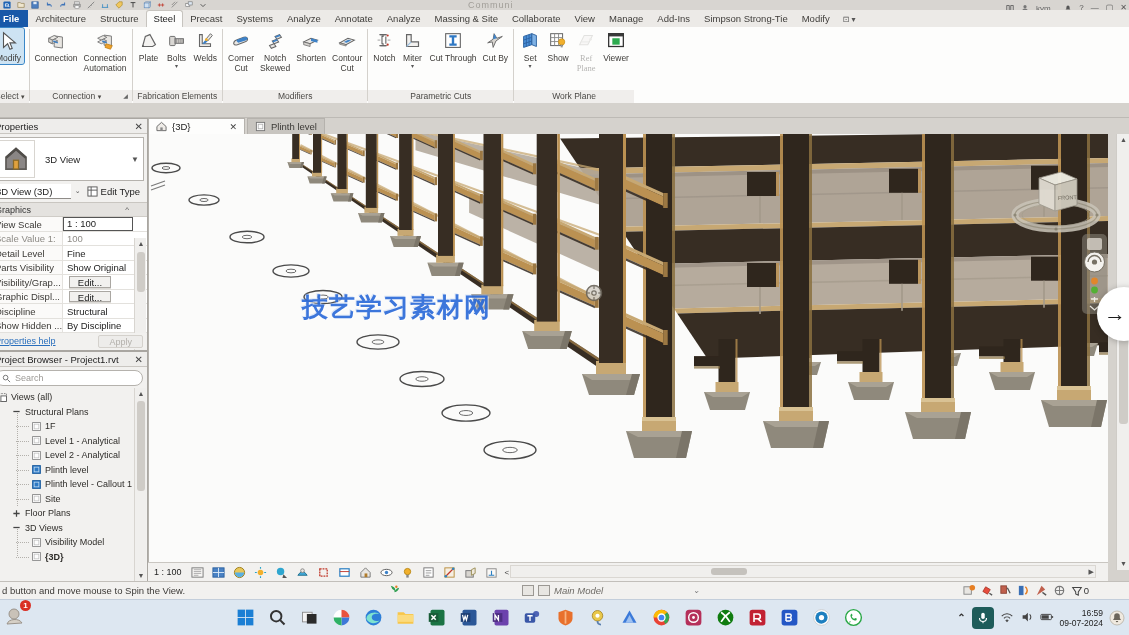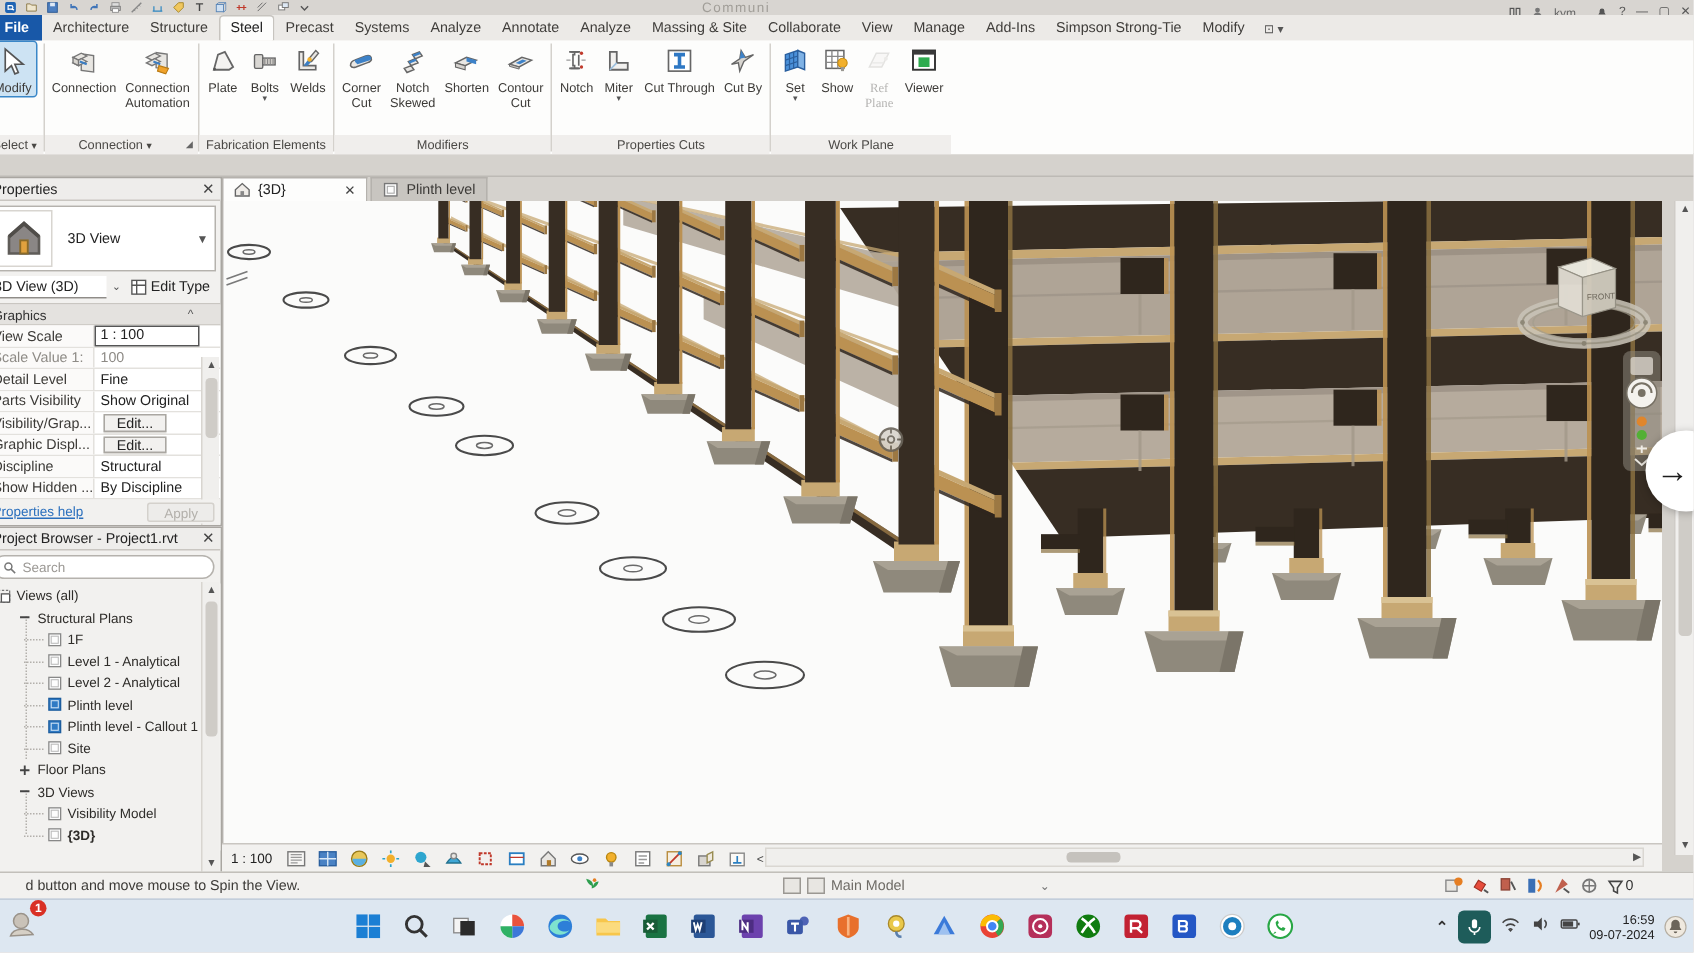--- a/index.html
+++ b/index.html
@@ -132,23 +132,23 @@
   border-top:1px solid #c9c6c1; display:flex; align-items:center; gap:2px; padding-left:6px; }
 .viewctrl .scaletxt { font-size:9px; color:#222; margin-right:4px; }
 .vcbi { width:19px; height:16px; display:flex; align-items:center; justify-content:center; }
 .vcbi svg { width:13px; height:13px; }
 .vcb-chev { font-size:8px; color:#444; margin-left:2px; }
 .hscroll { position:absolute; left:510px; top:565px; width:586px; height:13px; background:#f0efed; border:1px solid #dad7d2; }
 .hscroll .thumbh { position:absolute; left:200px; top:2px; width:36px; height:7px; background:#c5c2bd; border-radius:3px; }
 .hscroll .arr { position:absolute; top:0; font-size:7px; color:#555; line-height:12px; }
 .statusbar { position:absolute; left:0; top:581px; width:1129px; height:18px; background:#f2f1ef;
   border-top:1px solid #c2bfba; display:flex; align-items:center; font-size:9.5px; color:#3c3a37; }
-.statusbar .msg { margin-left:17px; white-space:nowrap; }
+.statusbar .msg { margin-left:2px; white-space:nowrap; }
 .sb-dyn { position:absolute; left:388px; top:2px; width:13px; height:13px; }
-.sb-design { position:absolute; left:522px; display:flex; align-items:center; gap:4px; }
+.sb-design { position:absolute; left:522px; display:flex; align-items:center; gap:4px;font-style:italic; }
 .sb-design .dico { width:12px; height:11px; border:1px solid #9b9893; background:#e8e6e2; display:inline-block; }
 .sb-design .dtext { color:#6e6b66; }
 .sb-design .dcaret { color:#777; font-size:8px; margin-left:86px; }
 .sb-right { position:absolute; right:40px; display:flex; align-items:center; gap:3px; }
 .sbico { width:15px; height:14px; }
 .sbico svg { width:13px; height:13px; }
 .sb-filter { display:flex; align-items:center; gap:1px; color:#333; }
 .sb-filter svg { width:12px; height:12px; }
 
 
@@ -443,21 +443,21 @@
             <span class="lbl">Cut Through</span>
           </div>
           <div class="rbtn">
             <svg viewBox="0 0 24 24" class="rbicon">
               <path d="M11 4 L14 9 L20 7 L13 12 L10 19 L9 13 L4 14 L10 10 Z" fill="#d8d5d0" stroke="#666" stroke-width="1"></path>
               <path d="M11 4 L14 9 L10 10 Z" fill="#3d82c8"></path>
             </svg>
             <span class="lbl">Cut By</span>
           </div>
         </div>
-        <div class="rpanel-label"><span>Properties Cuts</span></div>
+        <div class="rpanel-label"><span>Parametric Cuts</span></div>
       </div>
       <div class="rpanel-sep"></div>
       <div class="rpanel">
         <div class="rpanel-btns">
           <div class="rbtn">
             <svg viewBox="0 0 24 24" class="rbicon">
               <path d="M5 7 L14 4 V16 L5 19 Z" fill="#4a90d9" stroke="#2a5f9e" stroke-width="1"></path>
               <path d="M5 11 L14 8 M5 15 L14 12 M8 6 V18 M11 5 V17" stroke="#2a5f9e" stroke-width="0.9"></path>
               <path d="M14 4 L19 6 V18 L14 16 Z" fill="#7fb2e5" stroke="#2a5f9e" stroke-width="1"></path>
             </svg>
@@ -1044,20 +1044,21 @@
         <path d="M 939 128 a 6.5 6.5 0 0 1 13 0" fill="none" stroke="#777165" stroke-width="1.4"></path>
         <circle cx="945.5" cy="128" r="2.6" fill="#777165"></circle>
         <circle cx="945.5" cy="147" r="3.4" fill="#e0862c"></circle>
         <circle cx="945.5" cy="156" r="3.4" fill="#53b035"></circle>
         <path d="M 942 165 h 7 M 945.5 163 v 5" stroke="#efece6" stroke-width="1.3"></path>
         <path d="M 941 172 l 4.5 4 4.5 -4" fill="none" stroke="#e8e5de" stroke-width="1.3"></path>
       </g>
   </svg>
 </div>
 <div class="wm-canvas">
+  <span class="wm-cn">技艺学习素材网</span>
 </div>
 <div class="vscroll">
   <div class="arr">▲</div>
   <div class="thumbv"></div>
   <div class="arr bottom">▼</div>
 </div>
 <div class="next-overlay">
   <span class="arrowg">→</span>
 </div>
 

